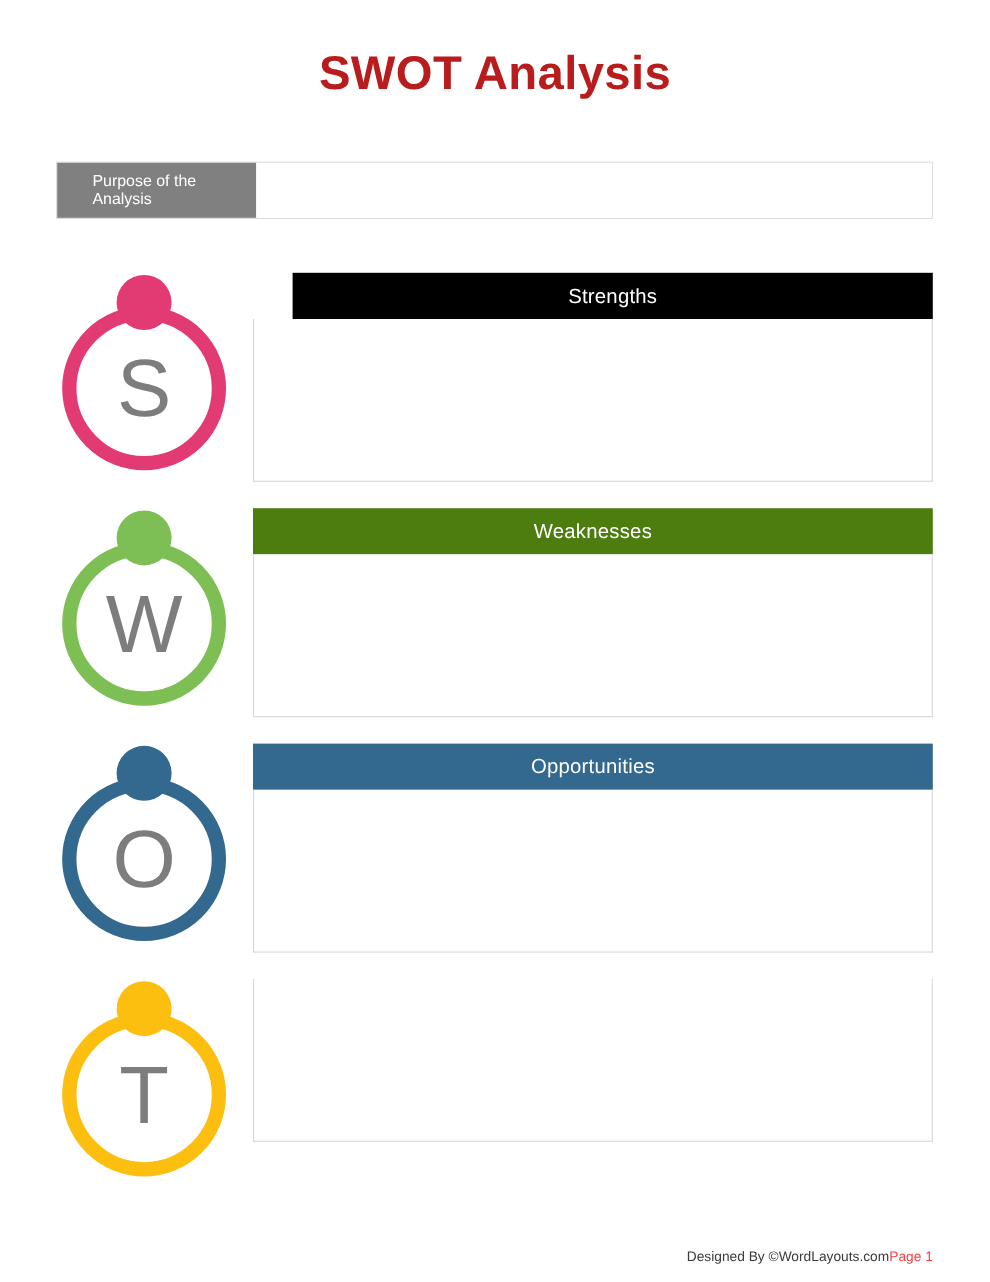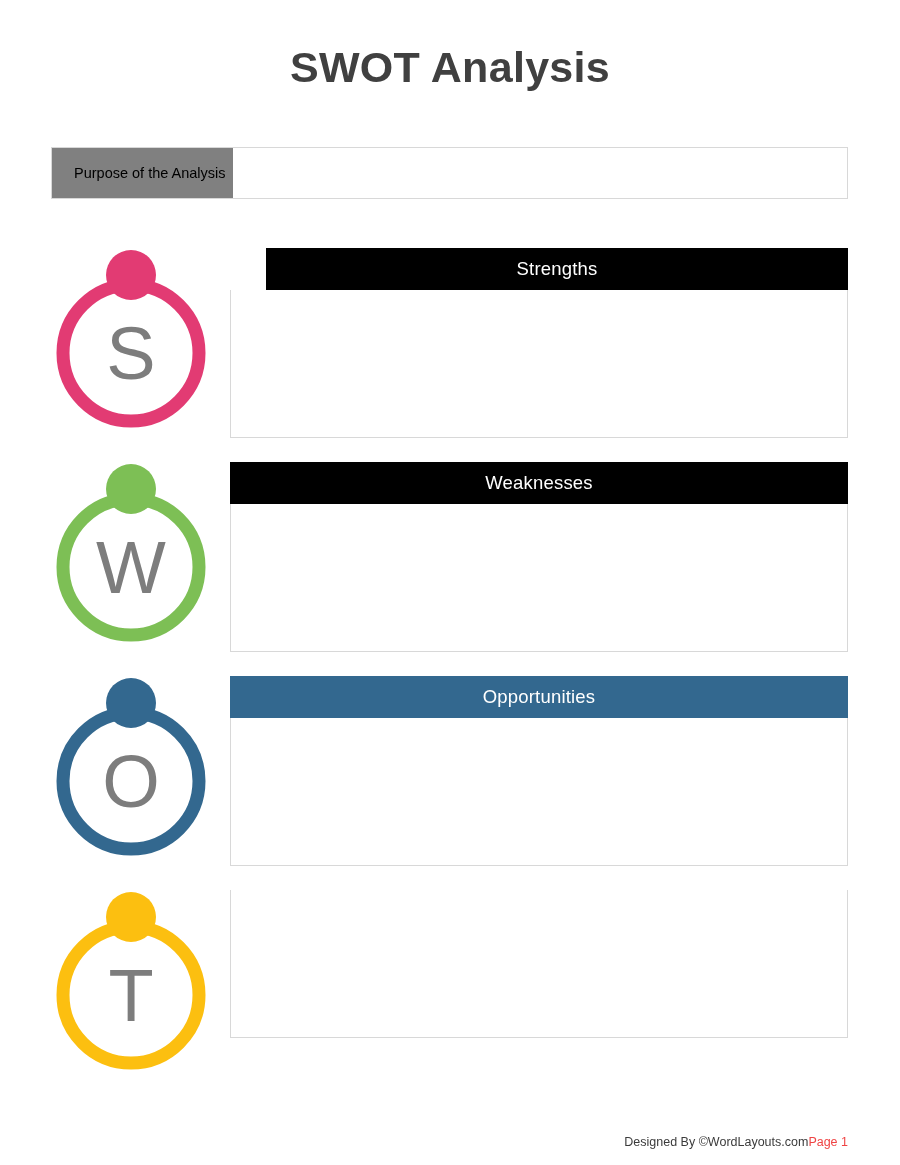--- a/index.html
+++ b/index.html
@@ -26,45 +26,45 @@
 
   
   .title {
     position: absolute;
     left: 0;
     top: 44px;
     width: 900px;
     text-align: center;
     font-size: 43px;
     font-weight: bold;
-    color: #404040;
+    color: #b91c1c;
     letter-spacing: 0.3px;
     line-height: 1.1;
   }
 
   
   .purpose-row {
     position: absolute;
     left: 51px;
     top: 147px;
     width: 797px;
     height: 52px;
     box-sizing: border-box;
     display: flex;
     border: 1px solid #d8d8d8;
     background: #ffffff;
   }
   .purpose-label {
     width: 181px;
     background: #808080;
-    color: #000000;
+    color: #ffffff;
     font-size: 14.5px;
     display: flex;
     align-items: center;
-    padding-left: 22px;
+    padding-left: 32px;
     box-sizing: border-box;
     flex: 0 0 auto;
   }
   .purpose-input {
     flex: 1 1 auto;
     background: #ffffff;
     border: none;
     outline: none;
     font-family: "Liberation Sans", sans-serif;
     font-size: 14.5px;
@@ -177,21 +177,21 @@
 
   <div class="section" id="section-weaknesses">
     <div class="icon-wrap">
       <svg class="icon-svg" width="166" height="182" viewBox="0 0 166 182" xmlns="http://www.w3.org/2000/svg">
         <circle cx="83" cy="105" r="68" fill="none" stroke="#7DBF55" stroke-width="13"></circle>
         <circle cx="83" cy="27" r="25" fill="#7DBF55"></circle>
         <text x="83" y="105" fill="#7D7D7D" font-family="Liberation Sans, sans-serif" font-size="74" text-anchor="middle" dominant-baseline="central">W</text>
       </svg>
     </div>
     <div class="panel">
-      <div class="panel-header" style="background:#000000;text-align:right;">Weaknesses</div>
+      <div class="panel-header" style="background:#4d7c0f;text-align:right;">Weaknesses</div>
       <div class="panel-body">
         <textarea class="panel-textarea" placeholder="" style=""></textarea>
       </div>
     </div>
   </div>
 
   <div class="section" id="section-opportunities">
     <div class="icon-wrap">
       <svg class="icon-svg" width="166" height="182" viewBox="0 0 166 182" xmlns="http://www.w3.org/2000/svg">
         <circle cx="83" cy="105" r="68" fill="none" stroke="#33688F" stroke-width="13"></circle>

